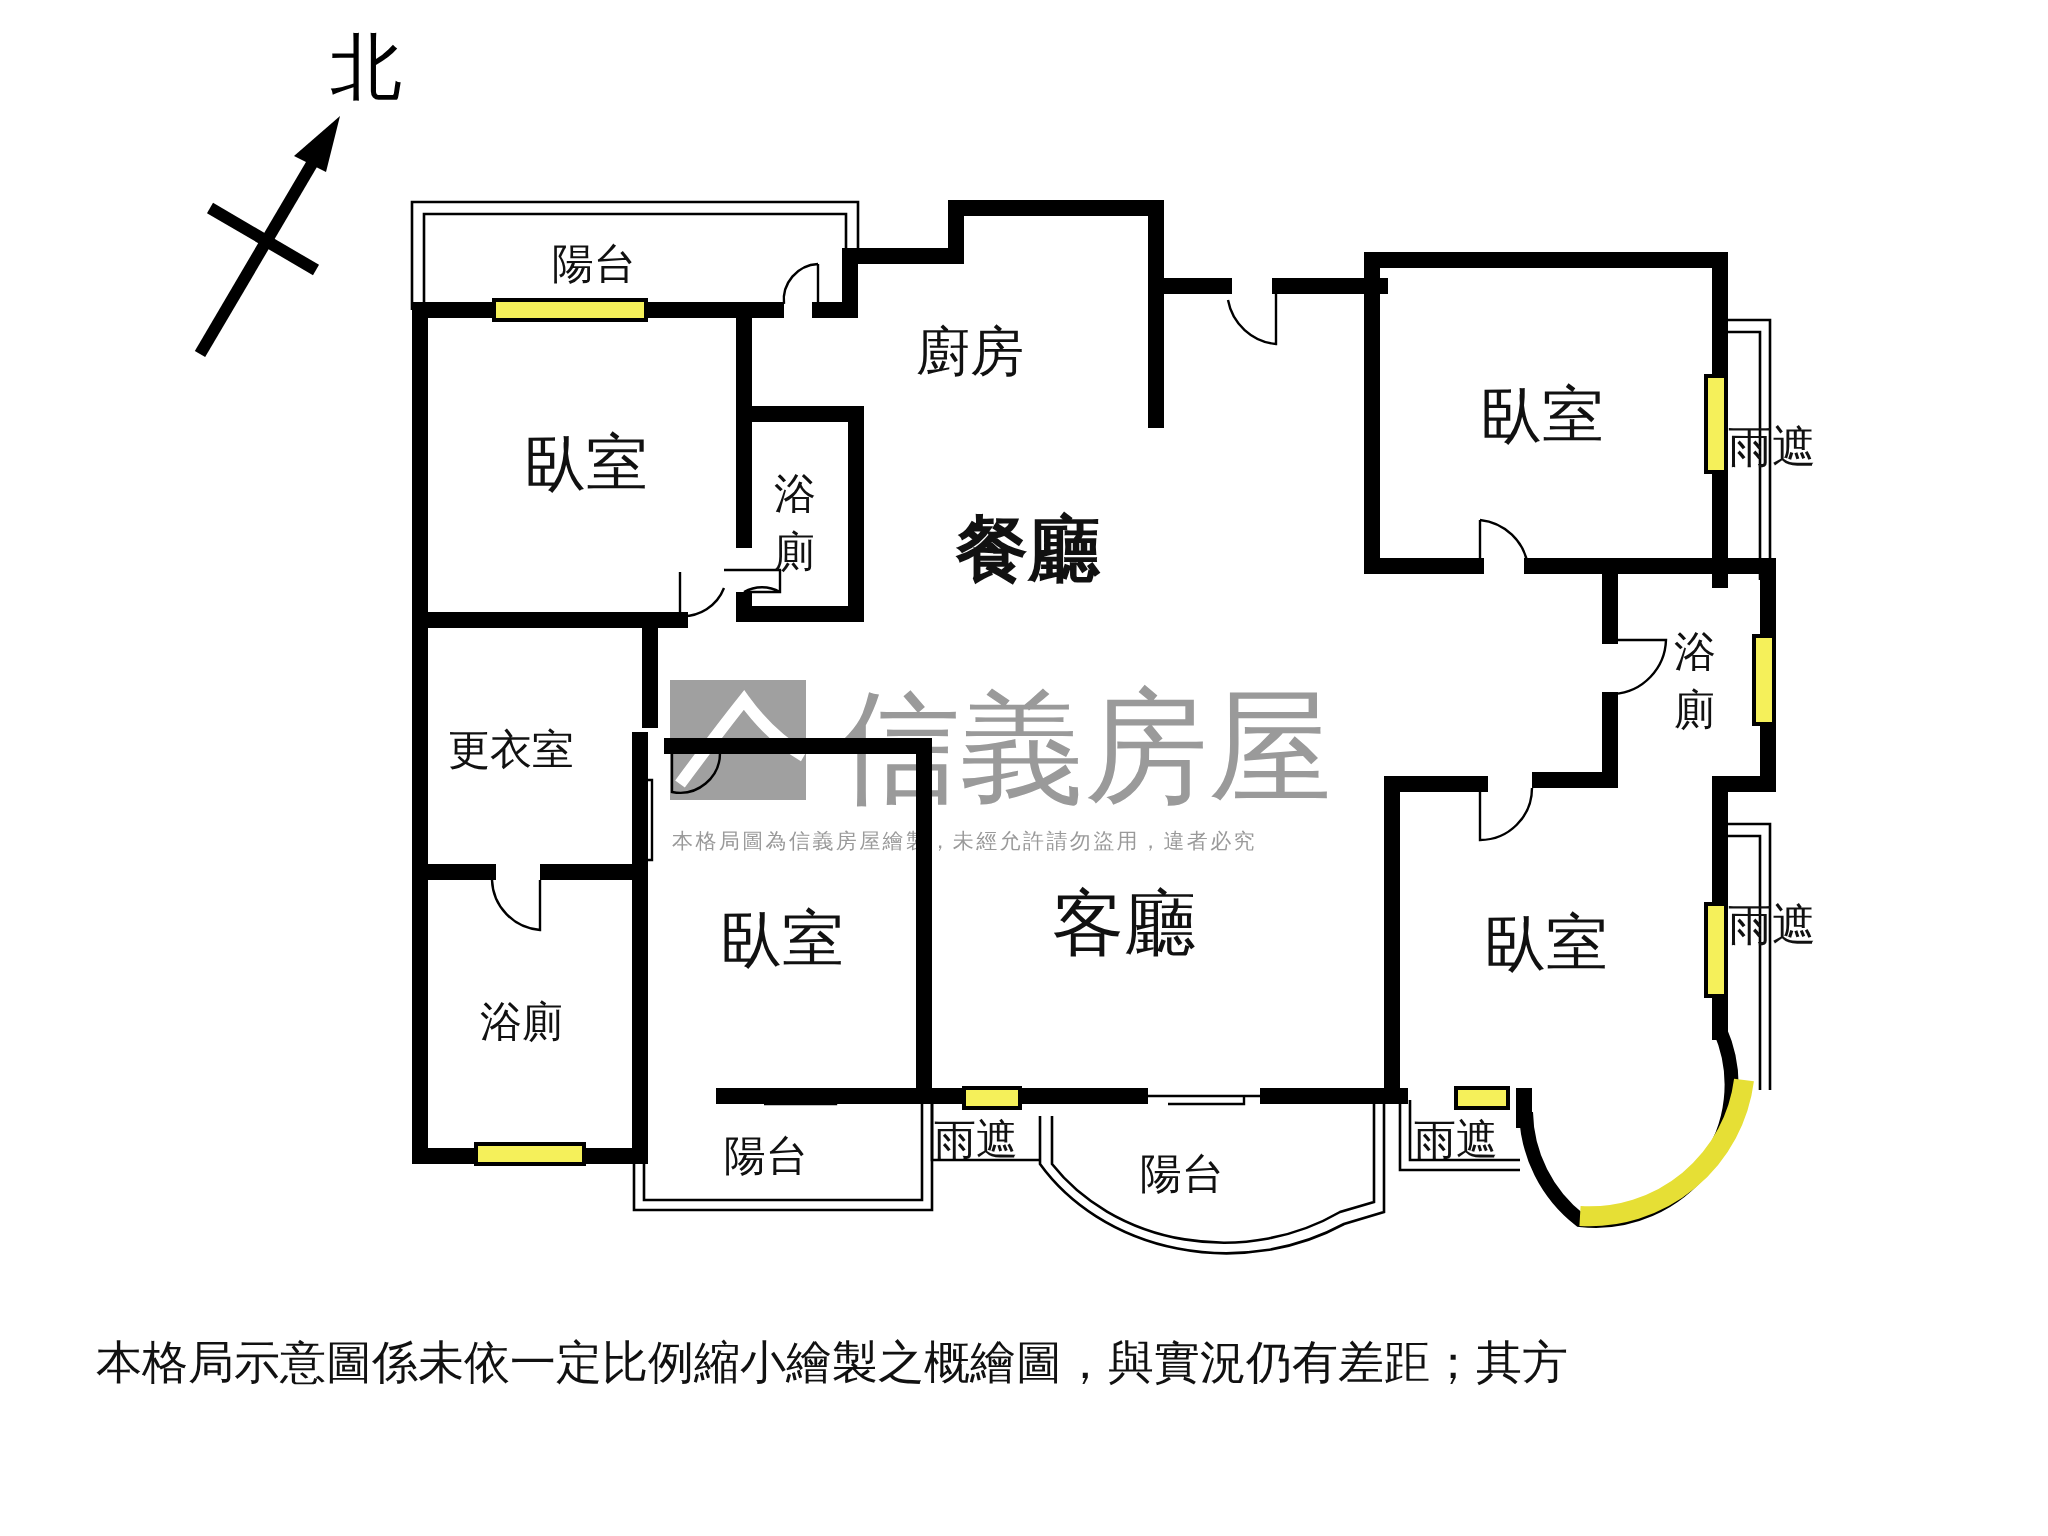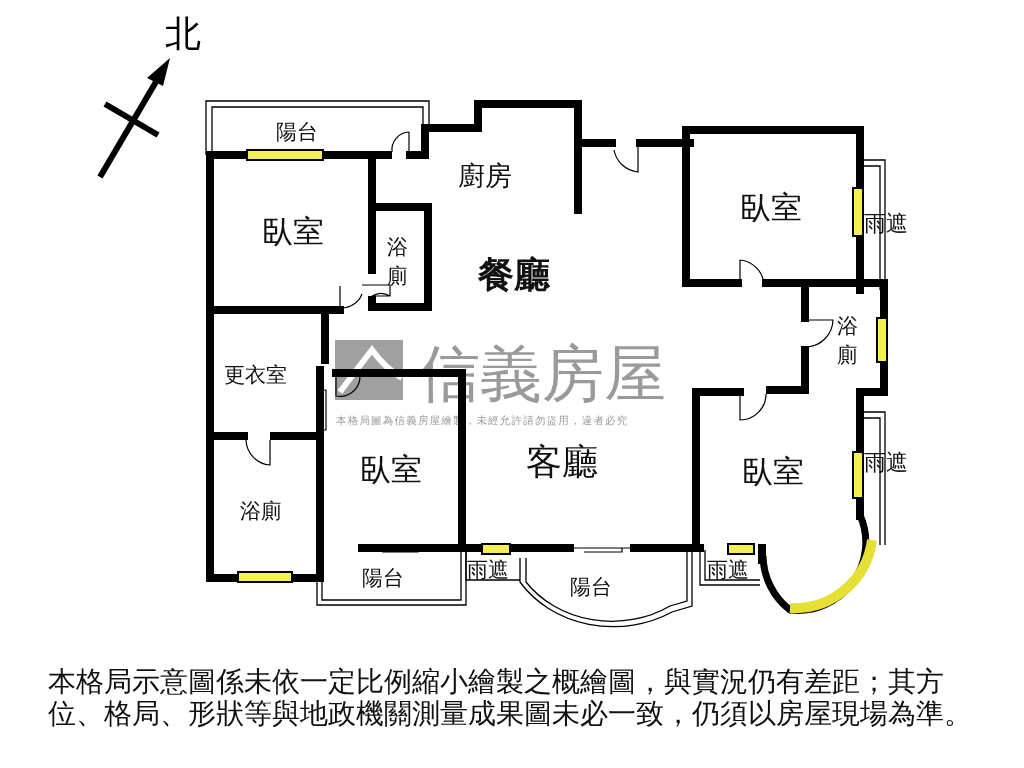--- a/index.html
+++ b/index.html
@@ -1,20 +1,20 @@
 <!DOCTYPE html>
 <html><head>
 <meta charset="utf-8">
 <style>
   html,body{margin:0;padding:0;background:#fff;}
   body{width:1024px;height:768px;position:relative;overflow:hidden;font-family:"DejaVu Serif",serif;}
   svg{position:absolute;left:0;top:0;}
   .room-label{font-family:"DejaVu Sans",sans-serif;fill:#111;}
   .wm-text{font-family:"DejaVu Sans",sans-serif;fill:#9a9a9a;}
-  .note{position:absolute;left:48px;top:666px;width:940px;font-family:"DejaVu Sans",sans-serif;font-size:28px;line-height:32px;color:#111;}
+  .note{position:absolute;left:48px;top:666px;width:940px;font-family:"DejaVu Sans",sans-serif;font-size:23px;line-height:32px;color:#111;}
   .note div{white-space:nowrap;}
 </style>
 </head>
 <body>
 
 <svg width="1024" height="768" viewBox="0 0 1024 768">
 
   <g>
     <rect x="335" y="340" width="68" height="60" fill="#a0a0a0"></rect>
     <path d="M340 392 Q360 365 372 350 Q385 368 402 378" stroke="#fff" stroke-width="6" fill="none"></path>
@@ -132,14 +132,13 @@
     <text x="864" y="470" font-size="22" class="room-label">雨遮</text>
     <text x="362" y="585" font-size="21" class="room-label">陽台</text>
     <text x="467" y="577" font-size="21" class="room-label">雨遮</text>
     <text x="570" y="594" font-size="21" class="room-label">陽台</text>
     <text x="707" y="577" font-size="21" class="room-label">雨遮</text>
   </g>
 </svg>
 
 <div class="note">
   <div>本格局示意圖係未依一定比例縮小繪製之概繪圖，與實況仍有差距；其方</div>
-  <div>位、格局、形狀等與地政機關測量成果圖未必一致，仍須以房屋現場為準。</div>
 </div>
 
 </body></html>

